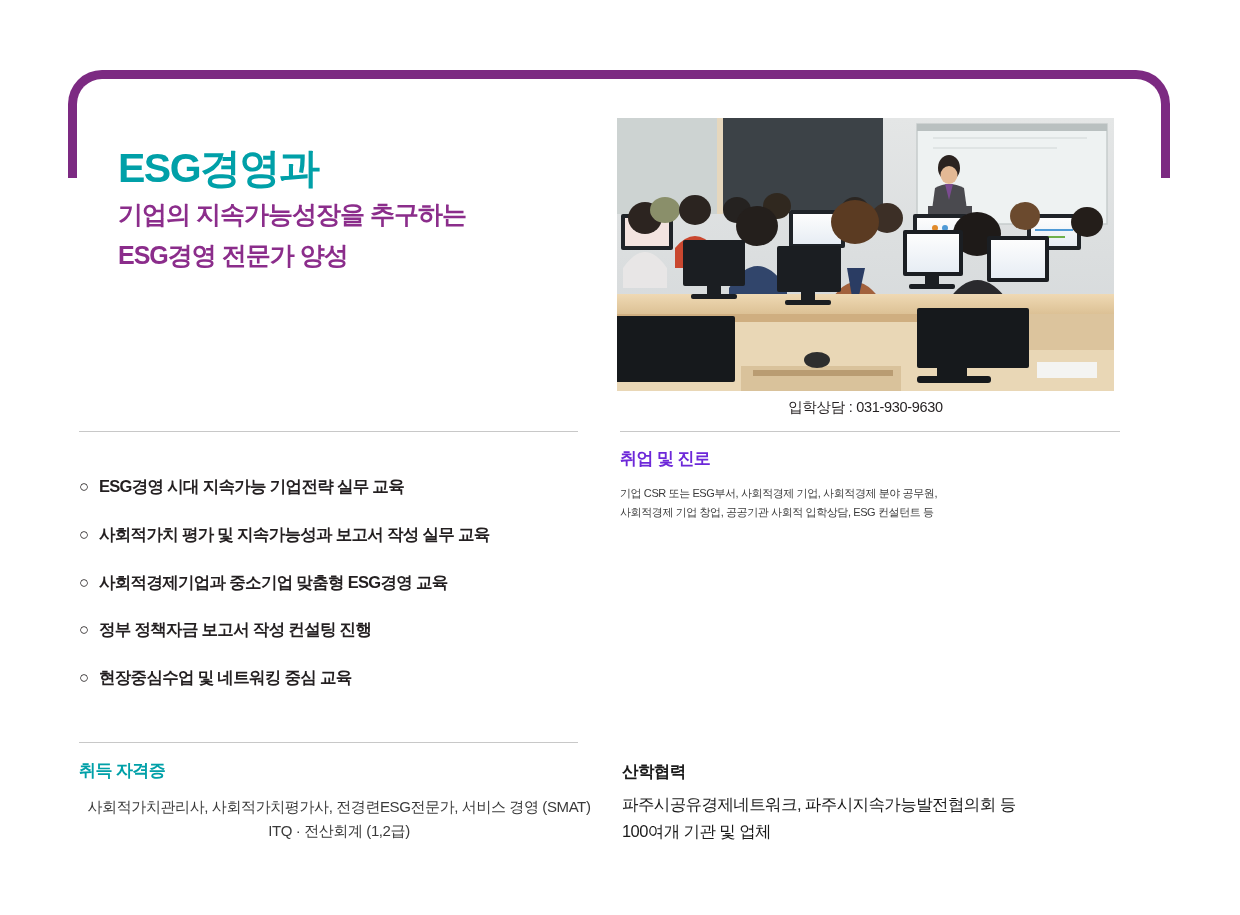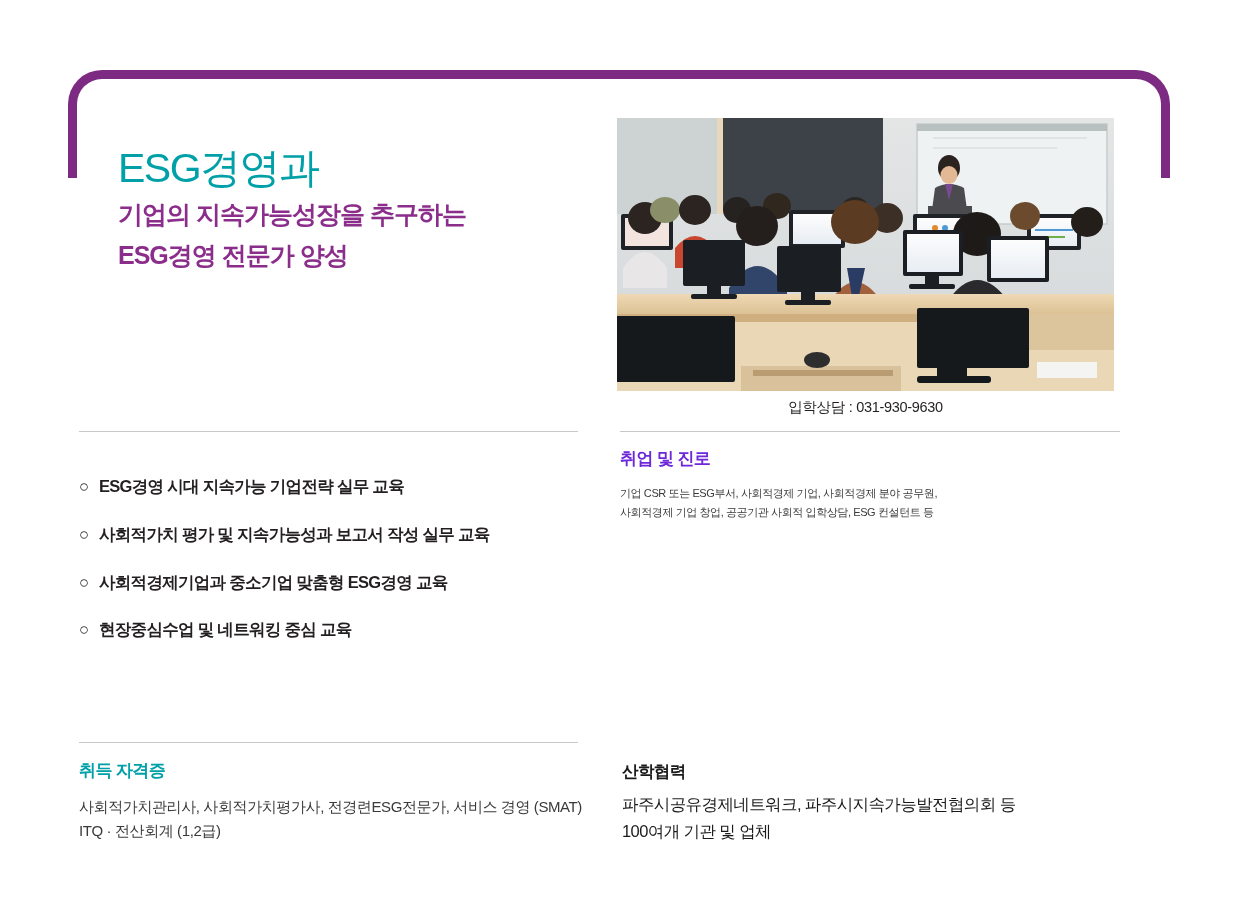--- a/index.html
+++ b/index.html
@@ -54,21 +54,21 @@
     border-bottom: none;
     border-top-right-radius: 34px;
   }
 
   
   #dept-title {
     position: absolute;
     left: 118px;
     top: 118px;
     font-size: 41px;
-    font-weight: normal;
+    font-weight: bold;
     letter-spacing: -1.5px;
     color: #00a0a8;
     line-height: 1.15;
   }
   #dept-tagline {
     position: absolute;
     left: 118px;
     top: 194px;
     font-size: 25px;
     font-weight: bold;
@@ -171,20 +171,21 @@
   }
   #certificates-body {
     position: absolute;
     left: 79px;
     top: 795px;
     width: 520px;
     font-size: 15px;
     letter-spacing: -0.4px;
     line-height: 1.62;
     color: #3a3a3a;
+    text-align: center;
   }
   #certificates-body .body-line { display: block; }
 
   
   #cooperation-heading {
     position: absolute;
     left: 622px;
     top: 761px;
     font-size: 16.5px;
     font-weight: bold;
@@ -346,20 +347,23 @@
   <li>
     <span class="bullet-mark">○</span><span>ESG경영 시대 지속가능 기업전략 실무 교육</span>
   </li>
   <li>
     <span class="bullet-mark">○</span><span>사회적가치 평가 및 지속가능성과 보고서 작성 실무 교육</span>
   </li>
   <li>
     <span class="bullet-mark">○</span><span>사회적경제기업과 중소기업 맞춤형 ESG경영 교육</span>
   </li>
   <li>
+    <span class="bullet-mark">○</span><span>정부 정책자금 보고서 작성 컨설팅 진행</span>
+  </li>
+  <li>
     <span class="bullet-mark">○</span><span>현장중심수업 및 네트워킹 중심 교육</span>
   </li>
 </ul>
 
 <div id="careers-heading">취업 및 진로</div>
 <div id="careers-body">
   <span class="body-line">기업 CSR 또는 ESG부서, 사회적경제 기업, 사회적경제 분야 공무원,</span>
   <span class="body-line">사회적경제 기업 창업, 공공기관 사회적 입학상담, ESG 컨설턴트 등</span>
 </div>
 

